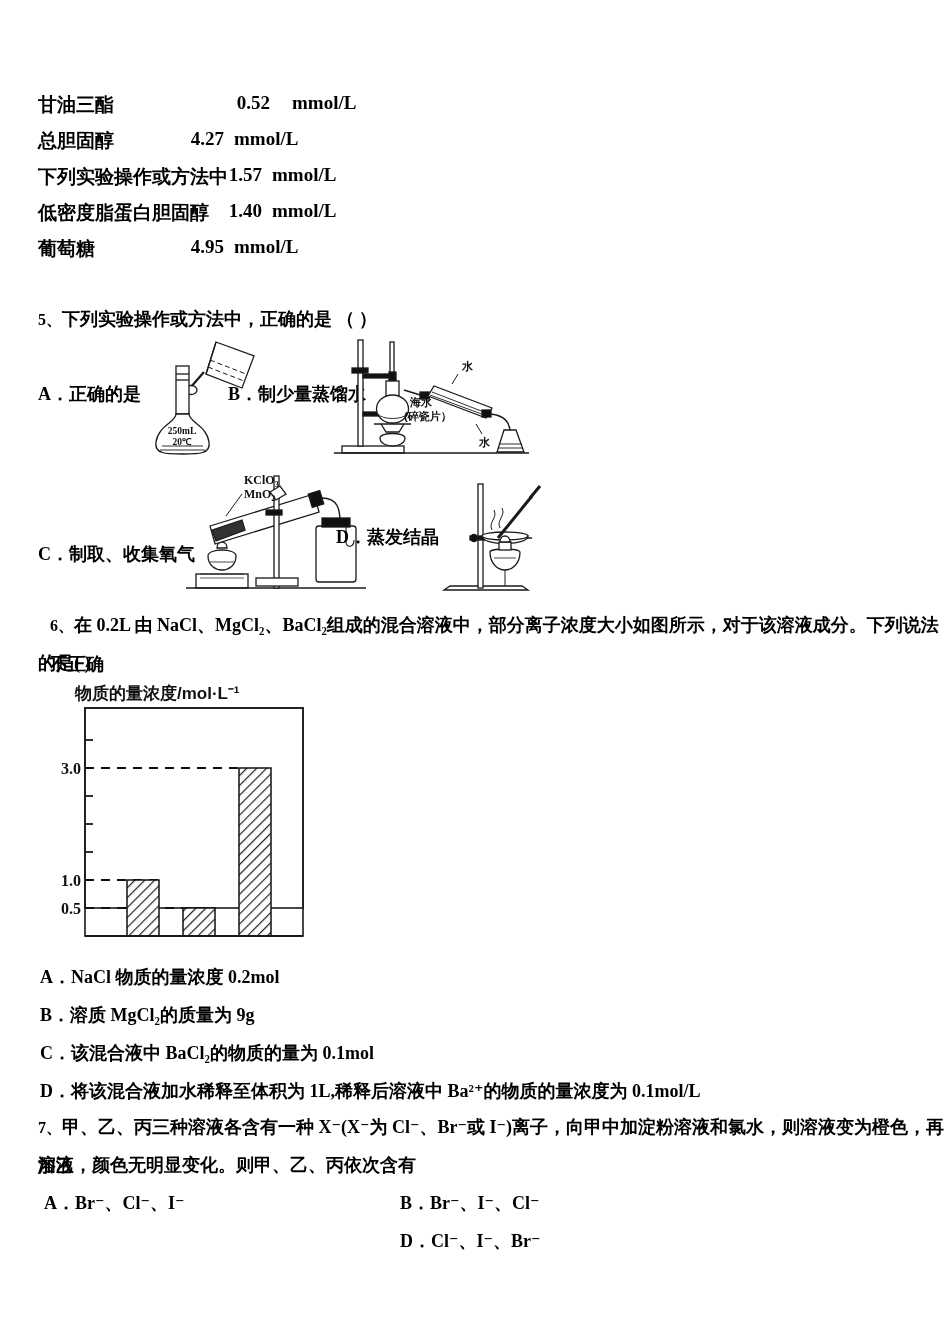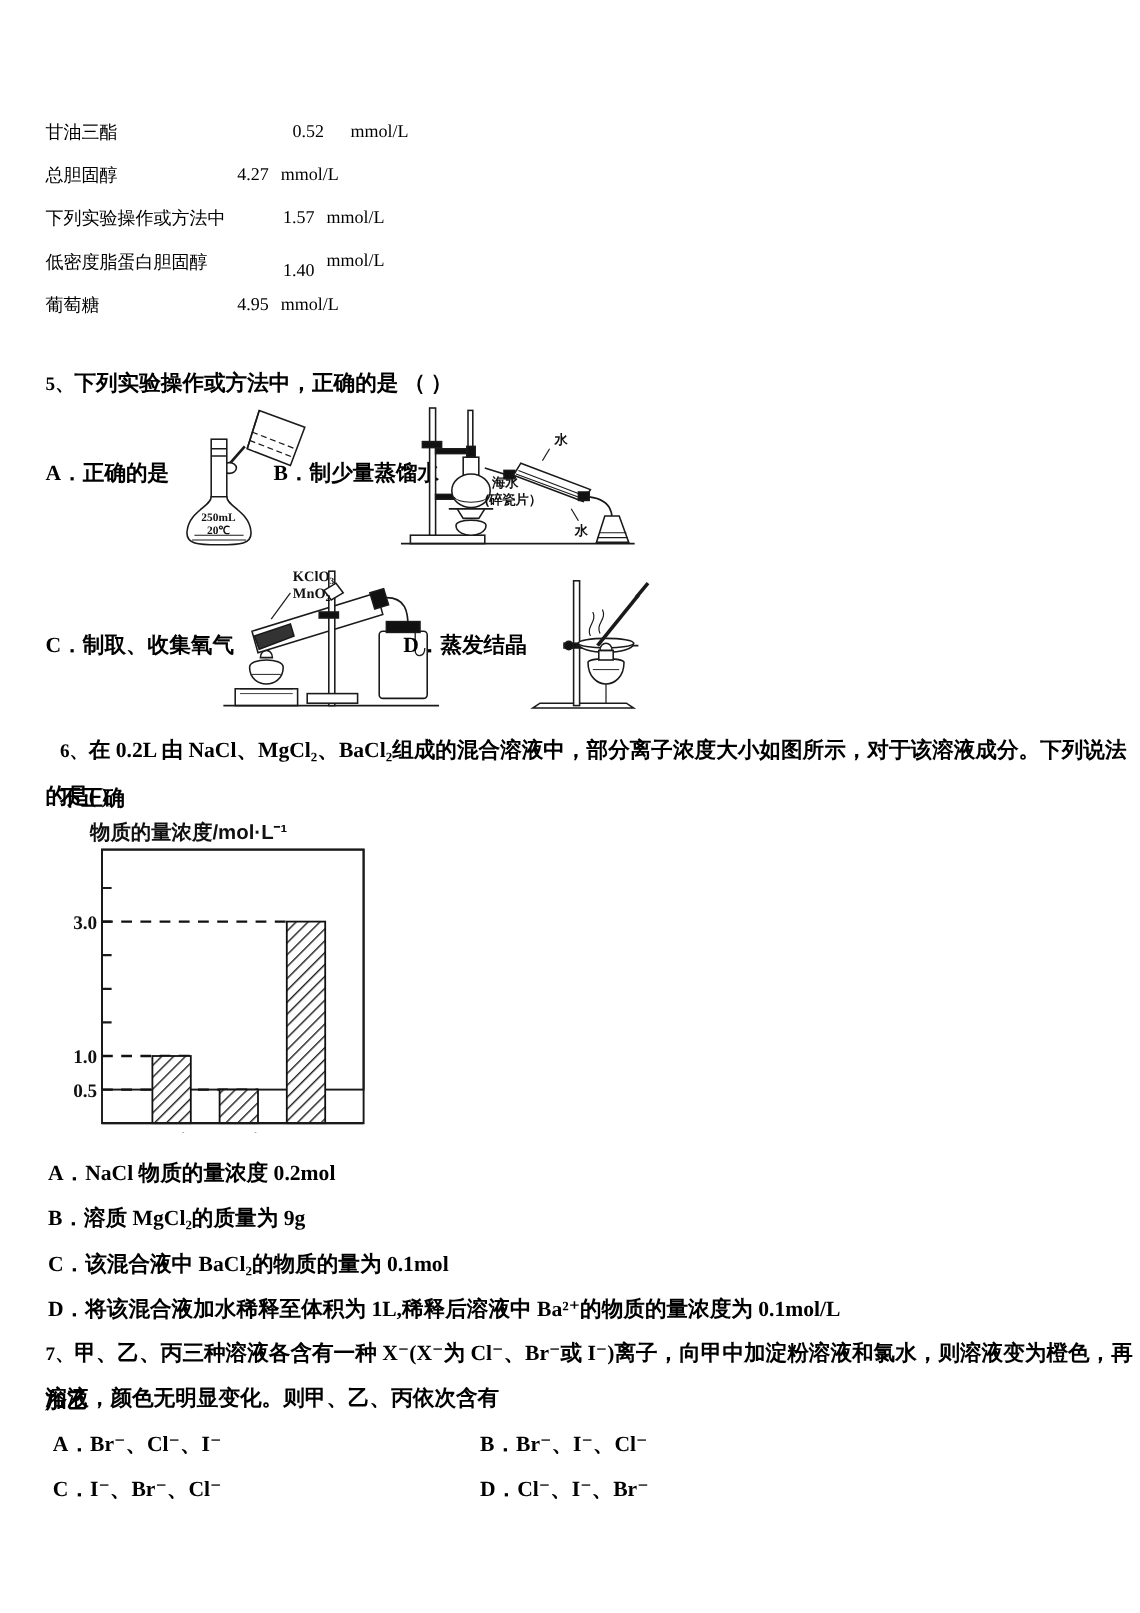--- a/index.html
+++ b/index.html
@@ -24,24 +24,24 @@
 
   
   .lab-table {
     position: absolute;
     left: 38px;
     top: 92px;
     width: 520px;
   }
   .lab-row {
     display: flex;
-    align-items: center;
+    align-items: flex-start;
     height: 36px;
-    font-size: 15px;
-    font-weight: normal;
+    font-size: 19px;
+    font-weight: bold;
     white-space: nowrap;
   }
   .lab-name {
     display: inline-block;
   }
   .lab-val {
     display: inline-block;
     text-align: right;
     font-family: "Liberation Serif", serif;
   }
@@ -54,21 +54,21 @@
   .lab-row.r0 .lab-val  { width: 46px; }
   .lab-row.r0 .lab-unit { margin-left: 22px; }
 
   .lab-row.r1 .lab-name { width: 130px; }
   .lab-row.r1 .lab-val  { width: 56px; }
 
   .lab-row.r2 .lab-name { width: 186px; }
   .lab-row.r2 .lab-val  { width: 38px; }
 
   .lab-row.r3 .lab-name { width: 186px; }
-  .lab-row.r3 .lab-val  { width: 38px; margin-top: 17px; }
+  .lab-row.r3 .lab-val  { width: 38px; }
 
   .lab-row.r4 .lab-name { width: 130px; }
   .lab-row.r4 .lab-val  { width: 56px; }
 
   .opt-row {
     position: absolute;
     font-size: 18px;
     font-weight: bold;
     white-space: nowrap;
   }
@@ -224,21 +224,21 @@
 
         <line x1="118" y1="50" x2="124" y2="40" stroke-width="1"></line>
         <line x1="142" y1="90" x2="148" y2="100" stroke-width="1"></line>
       </g>
       <text x="128" y="36" font-family="'Liberation Sans',sans-serif" font-size="11" font-weight="bold" fill="#111">水</text>
       <text x="145" y="112" font-family="'Liberation Sans',sans-serif" font-size="11" font-weight="bold" fill="#111">水</text>
       <text x="76" y="72" font-family="'Liberation Sans',sans-serif" font-size="11" font-weight="bold" fill="#111">海水</text>
       <text x="70" y="86" font-family="'Liberation Sans',sans-serif" font-size="11" font-weight="bold" fill="#111">(碎瓷片）</text>
     </svg>
 
-    <div class="q5-label" style="left:0px; top:195px;">C．制取、收集氧气</div>
+    <div class="q5-label" style="left:0px; top:212px;">C．制取、收集氧气</div>
 
     <svg class="fig" style="left:148px; top:140px;" width="180" height="122" viewBox="0 0 180 122">
       <g fill="none" stroke="#1a1a1a" stroke-width="1.3">
 
         <rect x="10" y="104" width="52" height="14" fill="#ffffff"></rect>
         <path d="M14 104 L58 104 M14 108 L58 108" stroke-width="0.7"></path>
         <line x1="0" y1="118" x2="180" y2="118" stroke-width="1.6"></line>
 
         <path d="M22 86 C22 78 50 78 50 86 C50 96 42 100 36 100 C30 100 22 96 22 86 Z" fill="#ffffff"></path>
         <line x1="24" y1="92" x2="48" y2="92" stroke-width="0.8"></line>
@@ -361,16 +361,15 @@
   <div class="q-line" style="left:40px; top:1034px;">C．该混合液中 BaCl₂的物质的量为 0.1mol</div>
   <div class="q-line" style="left:40px; top:1072px;">D．将该混合液加水稀释至体积为 1L,稀释后溶液中 Ba²⁺的物质的量浓度为 0.1mol/L</div>
 
   <div class="q-line" style="left:38px; top:1108px;">
     <span class="q-num">7、</span><span>甲、乙、丙三种溶液各含有一种 X⁻(X⁻为 Cl⁻、Br⁻或 I⁻)离子，向甲中加淀粉溶液和氯水，则溶液变为橙色，再加乙</span>
   </div>
   <div class="q-line" style="left:38px; top:1146px;">溶液，颜色无明显变化。则甲、乙、丙依次含有</div>
 
   <div class="q-line" style="left:44px; top:1184px;">A．Br⁻、Cl⁻、I⁻</div>
   <div class="q-line" style="left:400px; top:1184px;">B．Br⁻、I⁻、Cl⁻</div>
-  <div class="q-line" style="left:44px; top:1222px;">C．I⁻、Br⁻、Cl⁻</div>
   <div class="q-line" style="left:400px; top:1222px;">D．Cl⁻、I⁻、Br⁻</div>
 
 </div>
 
 </body></html>

